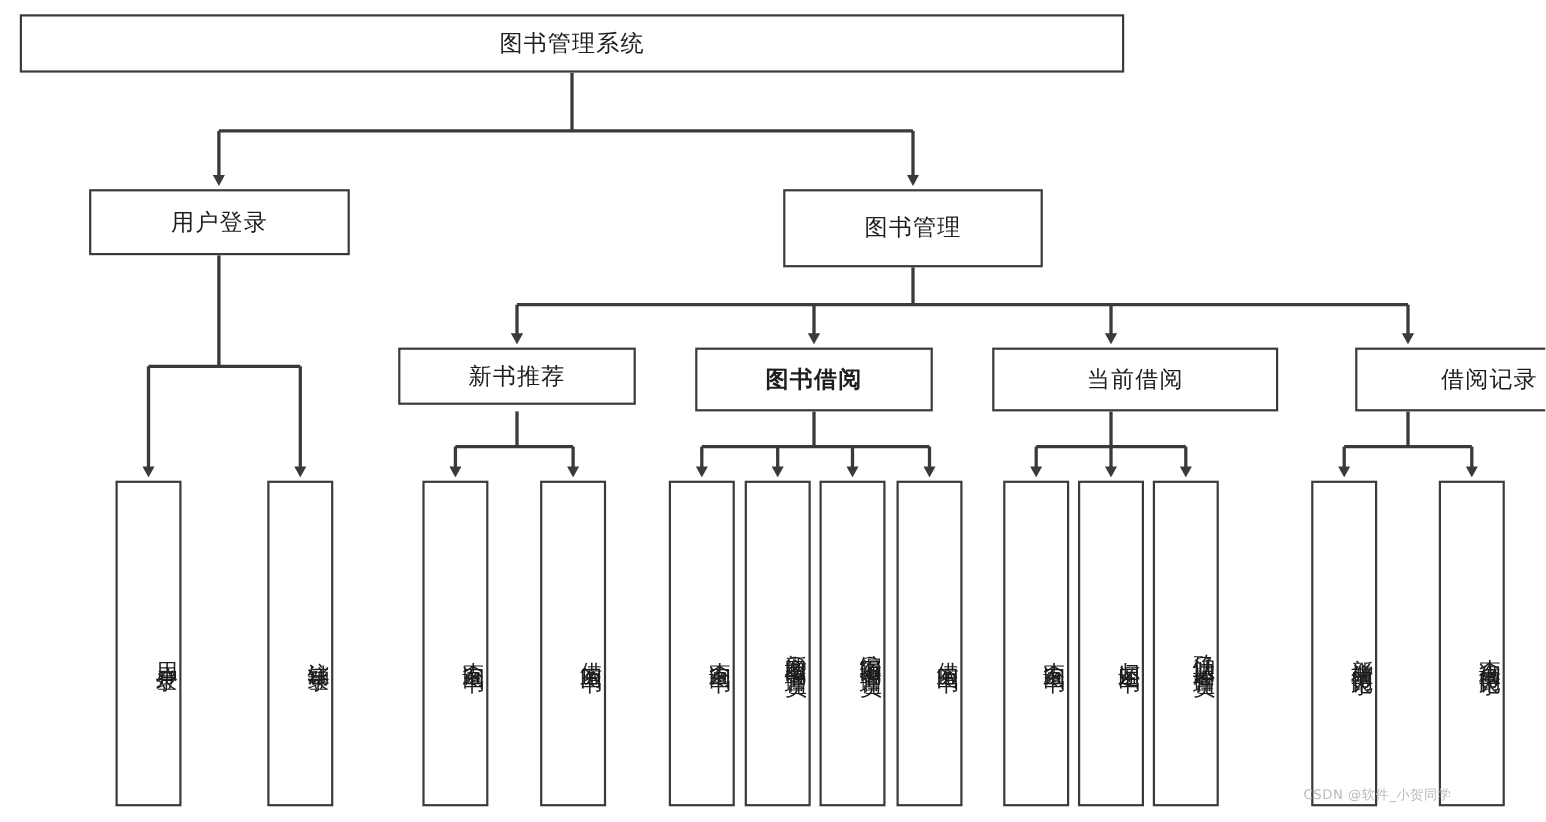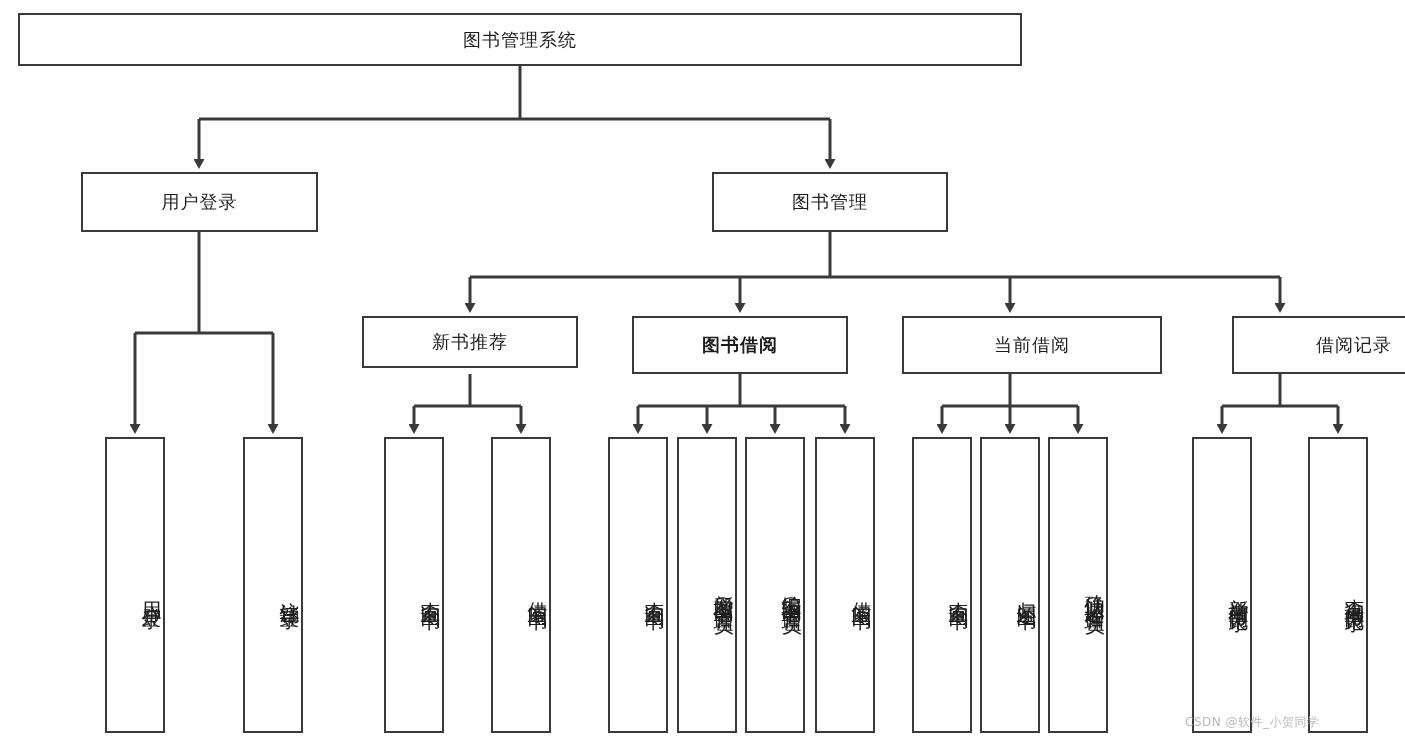--- a/index.html
+++ b/index.html
@@ -31,21 +31,21 @@
     border: 2px solid #3a3a3a;
     background: #ffffff;
     display: flex;
     align-items: center;
     justify-content: center;
     color: #1d1d1d;
     line-height: 1.18;
     text-align: center;
   }
   .node.horiz {
-    font-size: 18px;
+    font-size: 21px;
     letter-spacing: 1px;
   }
   .node.vert {
     writing-mode: vertical-rl;
     text-orientation: upright;
     font-size: 20px;
     letter-spacing: 3px;
     padding-top: 14px;
     align-items: flex-start;
     justify-content: center;
@@ -120,21 +120,21 @@
     </g>
   </svg>
 
   <div class="node horiz" style="left:18px; top:13px; width:1004px; height:53px;">
     <span class="lbl">图书管理系统</span>
   </div>
 
   <div class="node horiz" style="left:81px; top:172px; width:237px; height:60px;">
     <span class="lbl">用户登录</span>
   </div>
-  <div class="node horiz" style="left:712px; top:172px; width:236px; height:60px;">
+  <div class="node horiz" style="left:712px; top:172px; width:236px; height:71px;">
     <span class="lbl">图书管理</span>
   </div>
 
   <div class="node horiz" style="left:362px; top:316px; width:216px; height:52px;">
     <span class="lbl">新书推荐</span>
   </div>
   <div class="node horiz" style="left:632px; top:316px; width:216px; height:58px;font-weight:bold;">
     <span class="lbl">图书借阅</span>
   </div>
   <div class="node horiz" style="left:902px; top:316px; width:260px; height:58px;">

